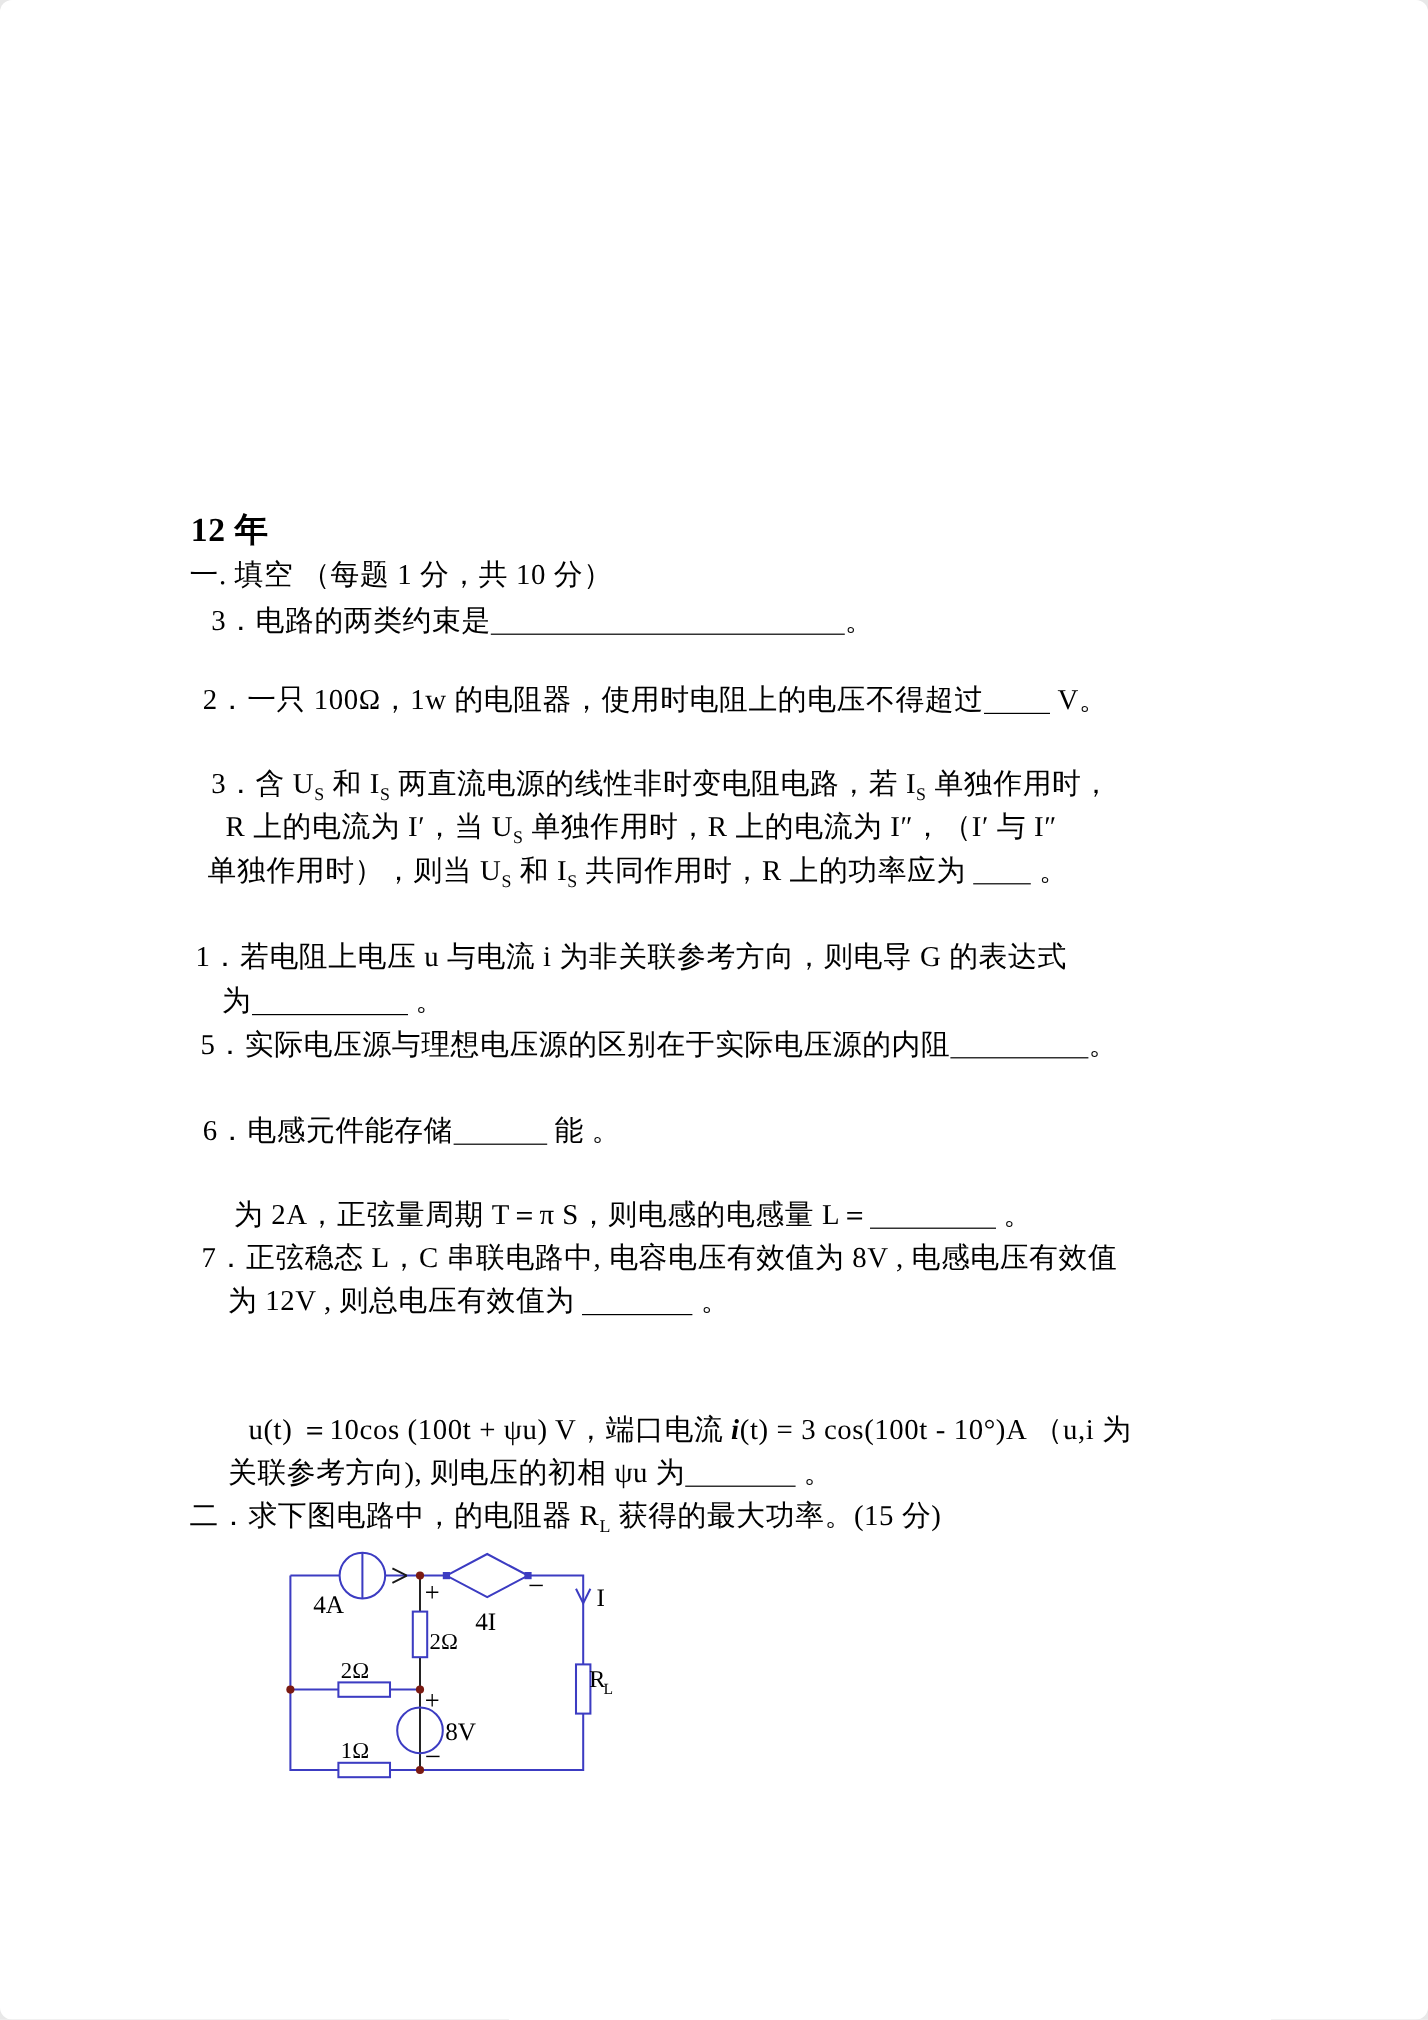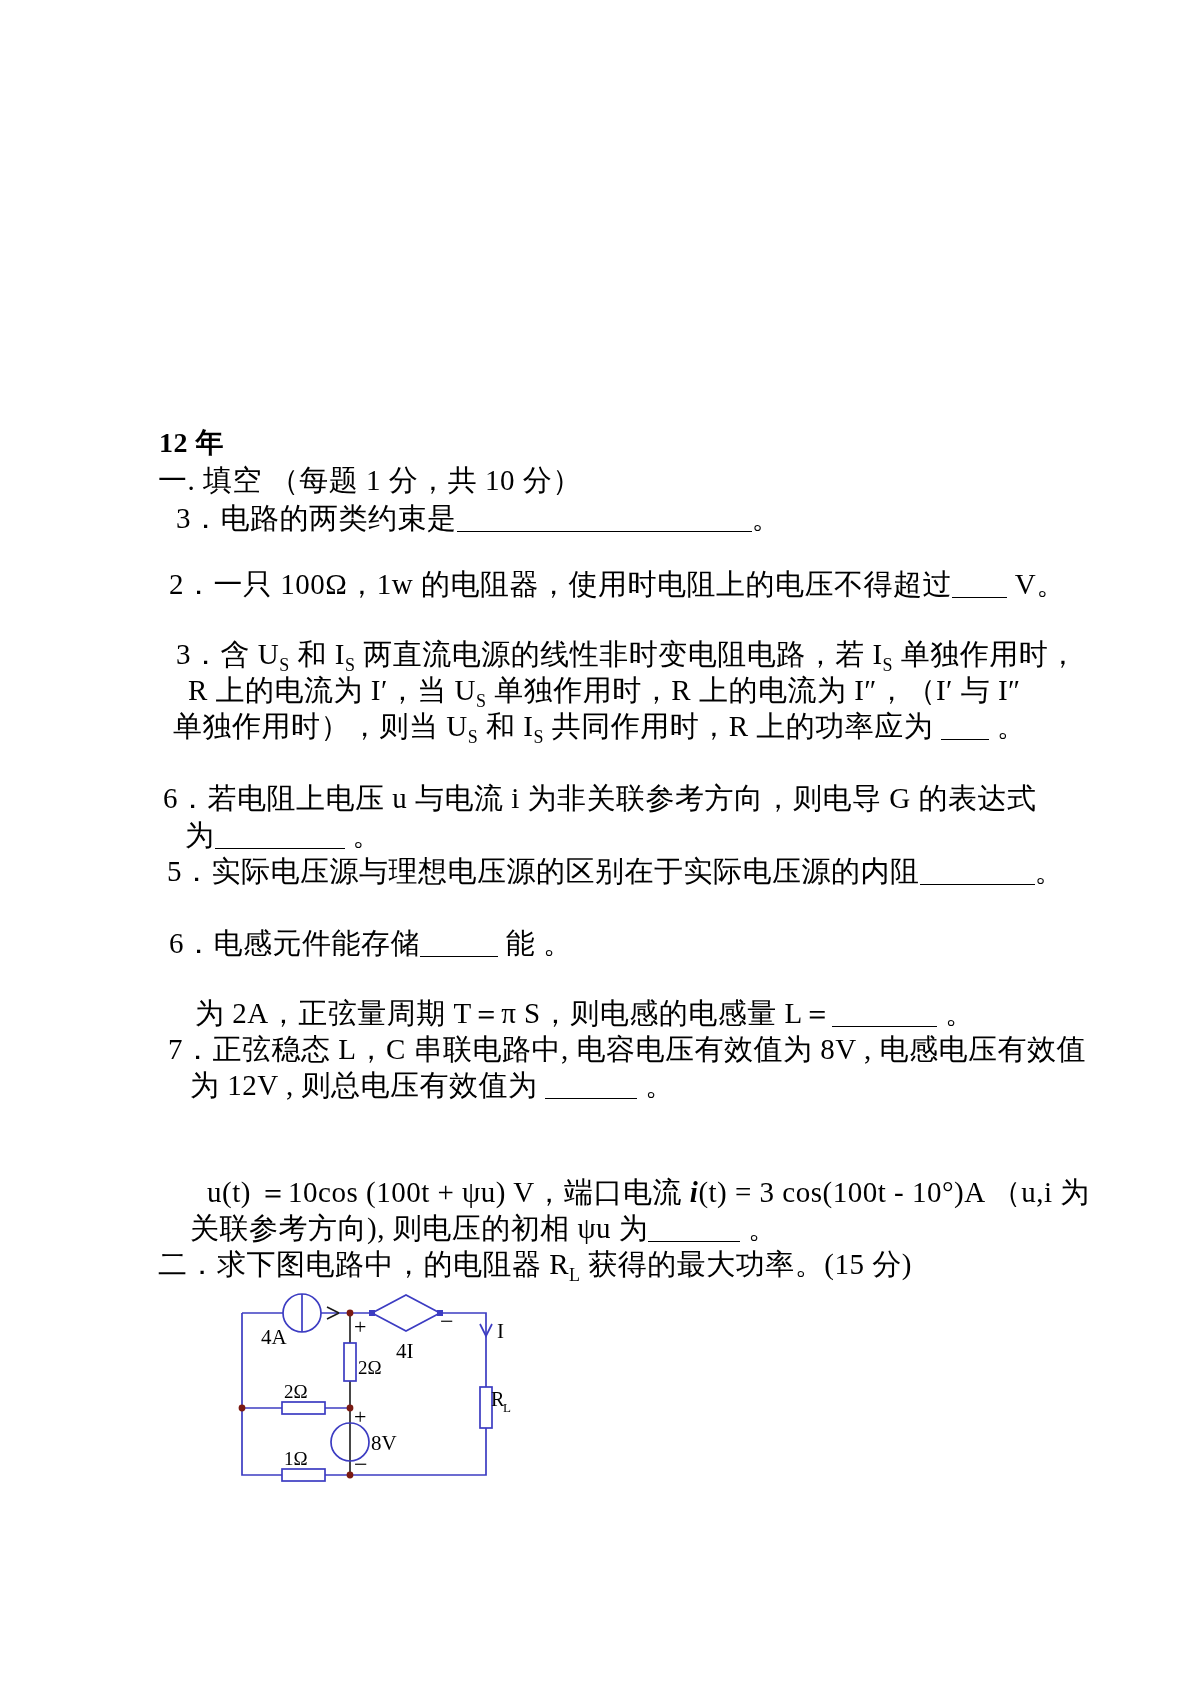--- a/index.html
+++ b/index.html
@@ -4,24 +4,25 @@
 <style>
   html,body{margin:0;padding:0;background:#e8e8e8;}
   .page{
     position:relative;
     width:1190px;height:1683px;
     margin:0 auto;
     background:#ffffff;
     font-family:"Liberation Serif","DejaVu Serif",serif;
     color:#000;
     overflow:hidden;
+    border-radius:10px;
   }
   .line{
     position:absolute;
-    font-size:29px;
+    font-size:24px;
     line-height:34px;
     white-space:nowrap;
     letter-spacing:0.5px;
   }
   .title{font-size:28px;font-weight:bold;}
   .blank{
     display:inline-block;
     height:1px;
     border-bottom:1.7px solid #000;
     vertical-align:-4px;
@@ -37,21 +38,21 @@
 
   <div class="line title" style="left:159px;top:426px">12 年</div>
 
   <div class="line" style="left:158px;top:463px">一. 填空 （每题 1 分，共 10 分）</div>
 
   <div class="line" style="left:176px;top:501px"><span>3．电路的两类约束是</span><span class="blank" style="width: 295px;"></span><span>。</span></div>
   <div class="line" style="left:169px;top:567px"><span>2．一只 100Ω，1w 的电阻器，使用时电阻上的电压不得超过</span><span class="blank" style="width: 55px;"></span><span> V。</span></div>
   <div class="line" style="left:176px;top:637px"><span>3．含 U</span><sub>S</sub><span> 和 I</span><sub>S</sub><span> 两直流电源的线性非时变电阻电路，若 I</span><sub>S</sub><span> 单独作用时，</span></div>
   <div class="line" style="left:188px;top:673px"><span>R 上的电流为 I′，当 U</span><sub>S</sub><span> 单独作用时，R 上的电流为 I″，（I′ 与 I″</span></div>
   <div class="line" style="left:173px;top:709px"><span>单独作用时），则当 U</span><sub>S</sub><span> 和 I</span><sub>S</sub><span> 共同作用时，R 上的功率应为 </span><span class="blank" style="width: 48px;"></span><span> 。</span></div>
-  <div class="line" style="left:163px;top:781px"><span>6．若电阻上电压 u 与电流 i 为非关联参考方向，则电导 G 的表达式</span></div>
+  <div class="line" style="left:163px;top:781px"><span>1．若电阻上电压 u 与电流 i 为非关联参考方向，则电导 G 的表达式</span></div>
   <div class="line" style="left:185px;top:818px"><span>为</span><span class="blank" style="width: 130px;"></span><span> 。</span></div>
   <div class="line" style="left:167px;top:854px"><span>5．实际电压源与理想电压源的区别在于实际电压源的内阻</span><span class="blank" style="width: 115px;"></span><span>。</span></div>
   <div class="line" style="left:169px;top:926px"><span>6．电感元件能存储</span><span class="blank" style="width: 78px;"></span><span> 能 。</span></div>
   <div class="line" style="left:195px;top:996px"><span>为 2A，正弦量周期 T＝π S，则电感的电感量 L＝</span><span class="blank" style="width: 105px;"></span><span> 。</span></div>
   <div class="line" style="left:168px;top:1032px"><span>7．正弦稳态 L，C 串联电路中, 电容电压有效值为 8V , 电感电压有效值</span></div>
   <div class="line" style="left:190px;top:1068px"><span>为 12V , 则总电压有效值为 </span><span class="blank" style="width: 92px;"></span><span> 。</span></div>
   <div class="line" style="left:207px;top:1175px"><span>u(t) ＝10cos (100t + ψu)  V，端口电流 </span><span class="it">i</span><span>(t) = 3 cos(100t - 10°)A （u,i 为</span></div>
   <div class="line" style="left:190px;top:1211px"><span>关联参考方向), 则电压的初相 ψu 为</span><span class="blank" style="width: 92px;"></span><span> 。</span></div>
   <div class="line" style="left:158px;top:1247px"><span>二．求下图电路中，的电阻器 R</span><sub>L</sub><span> 获得的最大功率。(15 分)</span></div>
 

